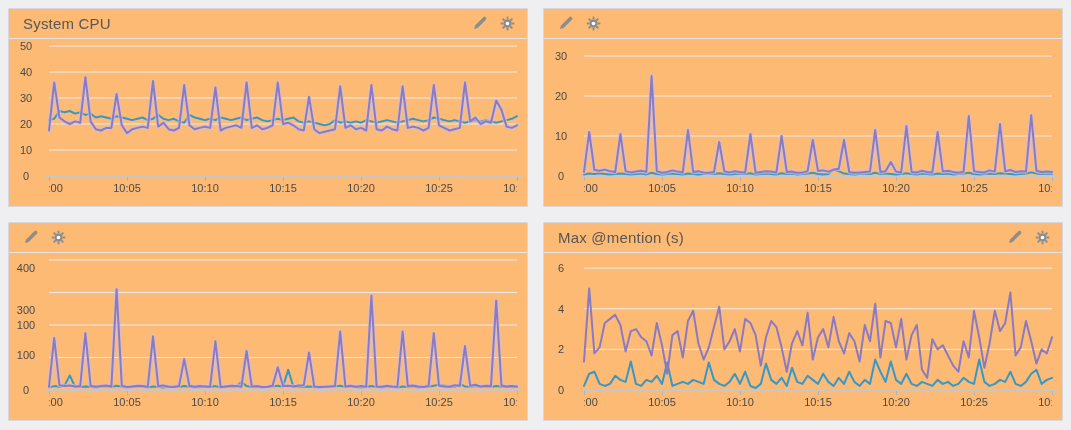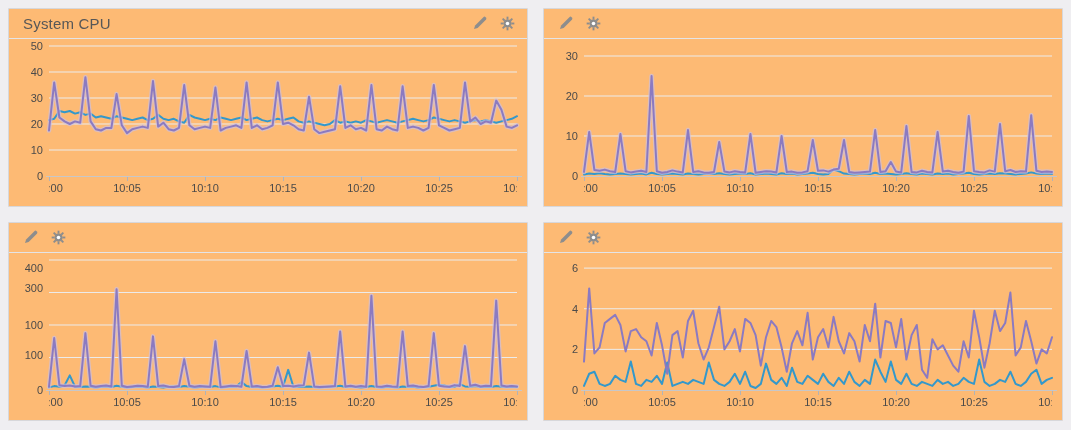--- a/index.html
+++ b/index.html
@@ -48,21 +48,21 @@
     color:#8d8d8d;cursor:pointer;
   }
   .icon-btn svg{width:15px;height:15px;fill:currentColor;}
   .chart{
     position:relative;
     height:167px;
     overflow:hidden;
   }
   .ytick{
     position:absolute;left:0;width:34px;
-    text-align:right;
+    text-align:center;
     font-size:11px;line-height:14px;color:#4a4a4a;
   }
   .xaxis{position:absolute;height:1px;background:#c7c7c9;}
   .tick{position:absolute;width:1px;height:4px;background:#b3b3b5;}
   .xlabels{position:absolute;height:15px;overflow:hidden;}
   .xlabels span{
     position:absolute;top:0;
     transform:translateX(-50%);
     font-size:11px;color:#4a4a4a;white-space:nowrap;
   }
@@ -218,21 +218,21 @@
                 <circle cx="8" cy="8" r="1.9" fill="#ffffff"></circle>
               </g>
             </svg>
         </span>
       </div>
     </div>
     <div class="chart">
         <span class="ytick" style="top: 130px;">0</span>
         <span class="ytick" style="top: 95px;">100</span>
         <span class="ytick" style="top: 65px;">100</span>
-        <span class="ytick" style="top: 28px;">300</span>
+        <span class="ytick" style="top: 50px;">300</span>
         <span class="ytick" style="top: 8px;">400</span>
         <svg viewBox="0 0 1000 1000" preserveAspectRatio="none" style="position: absolute; left: 40px; top: 7px; width: 468px; height: 130px; overflow: visible; display: block;">
           <line x1="0" x2="1000" y1="750" y2="750" stroke="#ececec" vector-effect="non-scaling-stroke"></line>
           <line x1="0" x2="1000" y1="500" y2="500" stroke="#ececec" vector-effect="non-scaling-stroke"></line>
           <line x1="0" x2="1000" y1="250" y2="250" stroke="#ececec" vector-effect="non-scaling-stroke"></line>
           <line x1="0" x2="1000" y1="0" y2="0" stroke="#ececec" vector-effect="non-scaling-stroke"></line>
           <polyline points="0.0,980.0 11.1,970.0 22.2,975.0 33.3,965.0 44.4,887.5 55.6,975.0 66.7,977.5 77.8,972.5 88.9,975.0 100.0,980.0 111.1,975.0 122.2,972.5 133.3,977.5 144.4,967.5 155.6,975.0 166.7,980.0 177.8,977.5 188.9,972.5 200.0,975.0 211.1,980.0 222.2,972.5 233.3,977.5 244.4,980.0 255.6,975.0 266.7,972.5 277.8,977.5 288.9,970.0 300.0,975.0 311.1,980.0 322.2,977.5 333.3,972.5 344.4,977.5 355.6,970.0 366.7,980.0 377.8,977.5 388.9,972.5 400.0,975.0 411.1,937.5 422.2,970.0 433.3,977.5 444.4,975.0 455.6,980.0 466.7,977.5 477.8,972.5 488.9,967.5 500.0,975.0 511.1,845.0 522.2,975.0 533.3,977.5 544.4,975.0 555.6,972.5 566.7,977.5 577.8,980.0 588.9,977.5 600.0,975.0 611.1,972.5 622.2,967.5 633.3,977.5 644.4,972.5 655.6,977.5 666.7,980.0 677.8,977.5 688.9,970.0 700.0,977.5 711.1,980.0 722.2,975.0 733.3,977.5 744.4,980.0 755.6,972.5 766.7,977.5 777.8,975.0 788.9,980.0 800.0,977.5 811.1,975.0 822.2,967.5 833.3,960.0 844.4,965.0 855.6,977.5 866.7,975.0 877.8,955.0 888.9,972.5 900.0,975.0 911.1,970.0 922.2,977.5 933.3,975.0 944.4,977.5 955.6,970.0 966.7,975.0 977.8,977.5 988.9,975.0 1000.0,977.5" fill="none" stroke="#3398cb" stroke-width="2" stroke-linejoin="round" stroke-linecap="round" vector-effect="non-scaling-stroke"></polyline>
           <polyline points="0.0,975.0 11.1,600.0 22.2,962.5 33.3,970.0 44.4,965.0 55.6,972.5 66.7,970.0 77.8,562.5 88.9,967.5 100.0,975.0 111.1,970.0 122.2,965.0 133.3,972.5 144.4,225.0 155.6,967.5 166.7,977.5 177.8,972.5 188.9,967.5 200.0,970.0 211.1,975.0 222.2,587.5 233.3,970.0 244.4,965.0 255.6,975.0 266.7,977.5 277.8,970.0 288.9,762.5 300.0,967.5 311.1,975.0 322.2,970.0 333.3,972.5 344.4,975.0 355.6,625.0 366.7,977.5 377.8,972.5 388.9,967.5 400.0,970.0 411.1,975.0 422.2,700.0 433.3,972.5 444.4,970.0 455.6,977.5 466.7,975.0 477.8,967.5 488.9,825.0 500.0,970.0 511.1,967.5 522.2,972.5 533.3,965.0 544.4,962.5 555.6,712.5 566.7,972.5 577.8,977.5 588.9,975.0 600.0,972.5 611.1,970.0 622.2,550.0 633.3,972.5 644.4,967.5 655.6,975.0 666.7,970.0 677.8,975.0 688.9,275.0 700.0,972.5 711.1,975.0 722.2,967.5 733.3,972.5 744.4,975.0 755.6,550.0 766.7,970.0 777.8,965.0 788.9,972.5 800.0,977.5 811.1,970.0 822.2,562.5 833.3,967.5 844.4,972.5 855.6,975.0 866.7,962.5 877.8,970.0 888.9,662.5 900.0,967.5 911.1,960.0 922.2,972.5 933.3,967.5 944.4,970.0 955.6,312.5 966.7,965.0 977.8,972.5 988.9,970.0 1000.0,972.5" fill="none" stroke="#c9c0e6" stroke-width="4.5" opacity="0.65" stroke-linejoin="round" stroke-linecap="round" vector-effect="non-scaling-stroke"></polyline>
           <polyline points="0.0,975.0 11.1,600.0 22.2,962.5 33.3,970.0 44.4,965.0 55.6,972.5 66.7,970.0 77.8,562.5 88.9,967.5 100.0,975.0 111.1,970.0 122.2,965.0 133.3,972.5 144.4,225.0 155.6,967.5 166.7,977.5 177.8,972.5 188.9,967.5 200.0,970.0 211.1,975.0 222.2,587.5 233.3,970.0 244.4,965.0 255.6,975.0 266.7,977.5 277.8,970.0 288.9,762.5 300.0,967.5 311.1,975.0 322.2,970.0 333.3,972.5 344.4,975.0 355.6,625.0 366.7,977.5 377.8,972.5 388.9,967.5 400.0,970.0 411.1,975.0 422.2,700.0 433.3,972.5 444.4,970.0 455.6,977.5 466.7,975.0 477.8,967.5 488.9,825.0 500.0,970.0 511.1,967.5 522.2,972.5 533.3,965.0 544.4,962.5 555.6,712.5 566.7,972.5 577.8,977.5 588.9,975.0 600.0,972.5 611.1,970.0 622.2,550.0 633.3,972.5 644.4,967.5 655.6,975.0 666.7,970.0 677.8,975.0 688.9,275.0 700.0,972.5 711.1,975.0 722.2,967.5 733.3,972.5 744.4,975.0 755.6,550.0 766.7,970.0 777.8,965.0 788.9,972.5 800.0,977.5 811.1,970.0 822.2,562.5 833.3,967.5 844.4,972.5 855.6,975.0 866.7,962.5 877.8,970.0 888.9,662.5 900.0,967.5 911.1,960.0 922.2,972.5 933.3,967.5 944.4,970.0 955.6,312.5 966.7,965.0 977.8,972.5 988.9,970.0 1000.0,972.5" fill="none" stroke="#8b7ac1" stroke-width="2" stroke-linejoin="round" stroke-linecap="round" vector-effect="non-scaling-stroke"></polyline>
         </svg>
@@ -251,20 +251,21 @@
           <span style="left: 50%;">10:15</span>
           <span style="left: 66.6667%;">10:20</span>
           <span style="left: 83.3333%;">10:25</span>
           <span style="left: 100%;">10:30</span>
         </div>
       </div>
   </section>
 
   <section class="panel">
     <div class="panel-header">
+      <h2 class="panel-title">Max @mention (s)</h2>
       <div class="actions">
         <span class="icon-btn">
           <svg viewBox="0 0 16 16">
               <path d="M12.1 1.2a1.7 1.7 0 0 1 2.4 0l.3.3a1.7 1.7 0 0 1 0 2.4L6 12.7 2.1 13.9 3.3 10 12.1 1.2z"></path>
             </svg>
         </span>
         <span class="icon-btn">
           <svg viewBox="0 0 16 16">
               <g>
                 <circle cx="8" cy="8" r="4.2"></circle>

